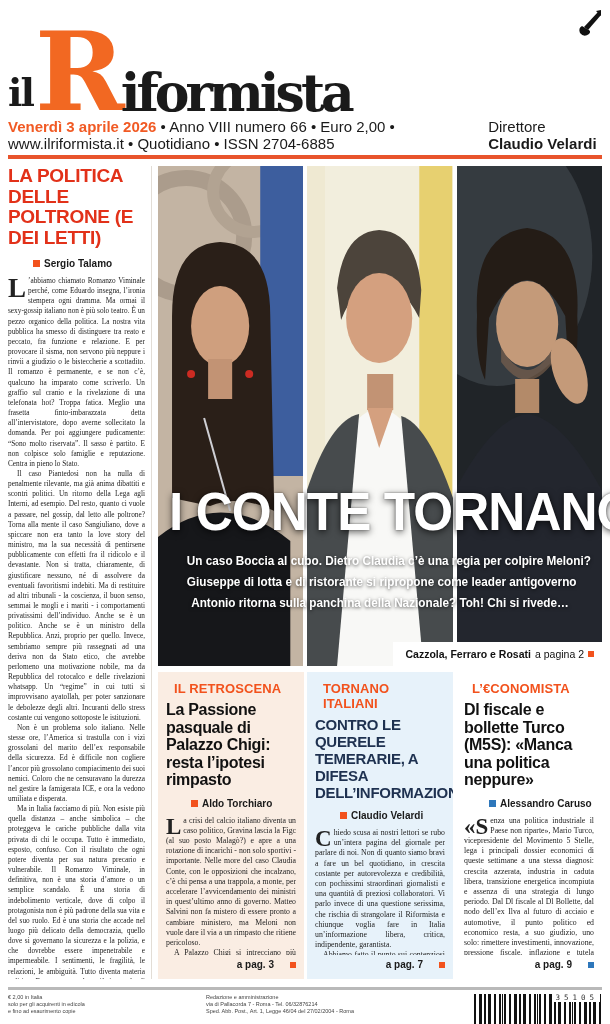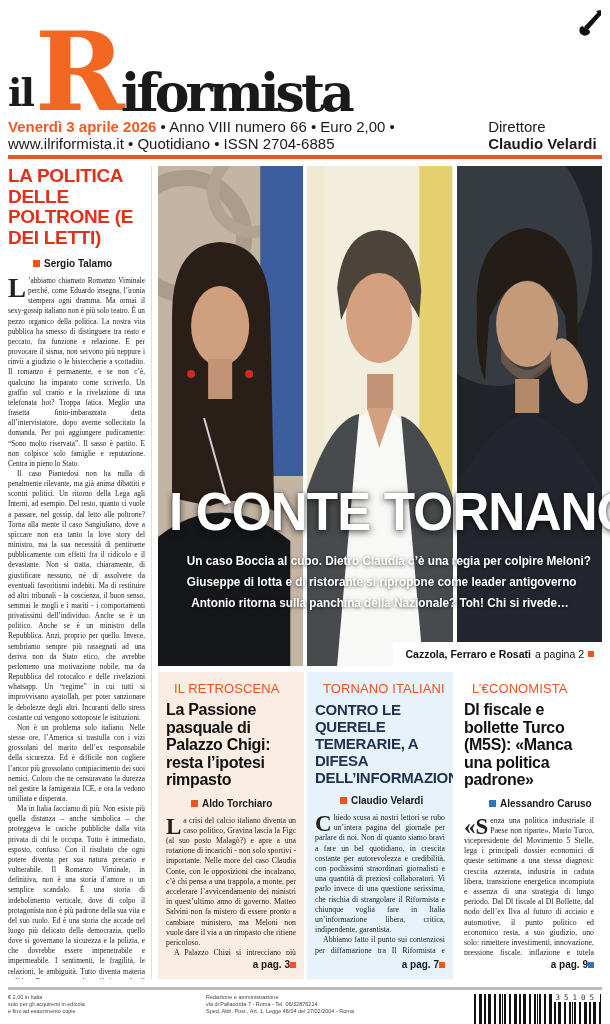--- a/index.html
+++ b/index.html
@@ -43,26 +43,26 @@
   .dek-line { font-size:13.5px; font-weight:700; line-height:21px; white-space:nowrap; transform:scaleX(.87); transform-origin:50% 50%; text-shadow:0 1px 4px rgba(0,0,0,.7); }
   .hero-credit { position:absolute; right:0; bottom:0; background:#fff; color:#111; padding:6px 8px 6px 12px; font-size:10.5px; display:flex; align-items:center; gap:4px; }
   .hero-credit .sq { width:6px; height:6px; }
   
   .right-area { flex:1; display:flex; flex-direction:column; }
   .bottom { display:flex; gap:3px; margin-top:6px; height:307px; }
   .bcol { flex:1; padding:9px 8px; overflow:hidden; display:flex; flex-direction:column; }
   .bcol.peach { background:#faede3; }
   .bcol.blue  { background:#e7f2fa; }
   .bcol.white { background:#ffffff; }
-  .kicker { font-size:13px; font-weight:400; color:#f2521d; letter-spacing:.1px; margin-bottom:5px;padding-left:8px; }
+  .kicker { font-size:13px; font-weight:700; color:#f2521d; letter-spacing:.1px; margin-bottom:5px;padding-left:8px; }
   .bheadline { font-size:16px; line-height:17.5px; font-weight:800; color:#111; letter-spacing:-.3px; margin-bottom:7px; }
   .bheadline.navy { color:#1e3150; font-size:15px; line-height:17px; }
   .bbody { font-family:"Liberation Serif", serif; font-size:7.8px; line-height:10.2px; text-align:justify; color:#222; flex:1; overflow:hidden; }
   .bbody p.indent { text-indent:8px; }
-  .page-ref { text-align:right; font-weight:700; font-size:10px; margin-top:4px; display:flex; justify-content:flex-end; align-items:center; gap:0; }
+  .page-ref { text-align:right; font-weight:700; font-size:10px; margin-top:4px; display:flex; justify-content:flex-end; align-items:center; gap:16px; }
   .page-ref .sq { width:6px; height:6px; }
   
   .footer { padding:0 8px; margin-top:8px; }
   .footer-rule { height:3px; background:#b9b9b9; }
   .footer-row { display:flex; justify-content:space-between; margin-top:4px; }
   .fine { font-size:5.5px; line-height:7px; color:#444; }
   .footer-center { width:230px; }
   .footer-left { width:160px; }
   .barcode { position:relative; width:128px; height:42px; background:#fff; font-family:"DejaVu Sans Mono", monospace; }
   .bars { position:absolute; inset:0;
@@ -215,21 +215,21 @@
             <p class="indent">Abbiamo fatto il punto sui contenziosi per diffamazione tra Il Riformista e diversi soggetti. Per comprendere l’assurdità della situazione, devo chiedervi di scorrere l’elenco analitico dei procedimenti a carico dell’editore.</p>
           </div>
           <div class="page-ref">
             <span>a pag. 7</span>
             <span class="sq"></span>
           </div>
         </article>
 
         <article class="bcol white">
           <div class="kicker">L’€CONOMISTA</div>
-          <h3 class="bheadline">Dl fiscale e bollette Turco (M5S): «Manca una politica padrone»</h3>
+          <h3 class="bheadline">Dl fiscale e bollette Turco (M5S): «Manca una politica neppure»</h3>
           <div class="author-row">
             <span class="sq blue"></span>
             <span class="author-name">Alessandro Caruso</span>
           </div>
           <div class="bbody">
             <p><span class="dropcap small">«S</span><span>enza una politica industriale il Paese non riparte», Mario Turco, vicepresidente del Movimento 5 Stelle, lega i principali dossier economici di queste settimane a una stessa diagnosi: crescita azzerata, industria in caduta libera, transizione energetica incompiuta e assenza di una strategia di lungo periodo. Dal Dl fiscale al Dl Bollette, dal nodo dell’ex Ilva al futuro di acciaio e automotive, il punto politico ed economico resta, a suo giudizio, uno solo: rimettere investimenti, innovazione, pressione fiscale, inflazione e tutela sociale al centro della politica economica».</span></p>
 
           </div>
           <div class="page-ref">
             <span>a pag. 9</span>

